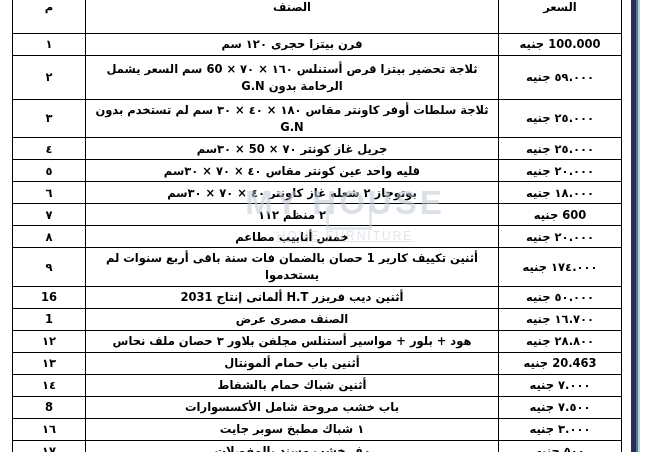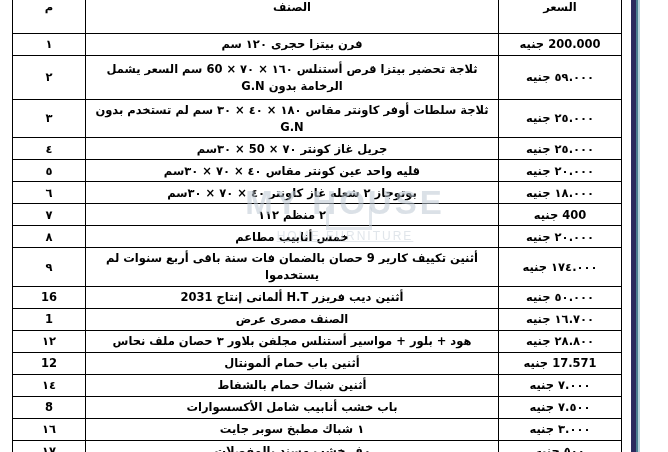--- a/index.html
+++ b/index.html
@@ -161,21 +161,21 @@
   <table class="price-table">
     <thead>
       <tr>
         <th class="col-price">السعر</th>
         <th class="col-item">الصنف</th>
         <th class="col-num">م</th>
       </tr>
     </thead>
     <tbody id="table-body">
         <tr>
-          <td class="col-price">200.000 جنيه</td>
+          <td class="col-price">100.000 جنيه</td>
           <td class="col-item">فرن بيتزا حجرى ١٢٠ سم</td>
           <td class="col-num">١</td>
         </tr>
         <tr class="tall">
           <td class="col-price">٥٩.٠٠٠ جنيه</td>
           <td class="col-item">ثلاجة تحضير بيتزا قرص أستنلس ١٦٠ × ٧٠ × 60 سم السعر يشمل الرخامة بدون G.N</td>
           <td class="col-num">٢</td>
         </tr>
         <tr>
           <td class="col-price">٢٥.٠٠٠ جنيه</td>
@@ -191,62 +191,62 @@
           <td class="col-price">٢٠.٠٠٠ جنيه</td>
           <td class="col-item">قليه واحد عين كونتر مقاس ٤٠ × ٧٠ × ٣٠سم</td>
           <td class="col-num">٥</td>
         </tr>
         <tr>
           <td class="col-price">١٨.٠٠٠ جنيه</td>
           <td class="col-item">بوتوجاز ٢ شعله غاز كاونتر ٤٠ × ٧٠ × ٣٠سم</td>
           <td class="col-num">٦</td>
         </tr>
         <tr>
-          <td class="col-price">400 جنيه</td>
+          <td class="col-price">600 جنيه</td>
           <td class="col-item">٢ منظم ١١٢</td>
           <td class="col-num">٧</td>
         </tr>
         <tr>
           <td class="col-price">٢٠.٠٠٠ جنيه</td>
           <td class="col-item">خمس أنابيب مطاعم</td>
           <td class="col-num">٨</td>
         </tr>
         <tr>
           <td class="col-price">١٧٤.٠٠٠ جنيه</td>
-          <td class="col-item">أثنين تكييف كارير 9 حصان بالضمان فات سنة باقى أربع سنوات لم يستخدموا</td>
+          <td class="col-item">أثنين تكييف كارير 1 حصان بالضمان فات سنة باقى أربع سنوات لم يستخدموا</td>
           <td class="col-num">٩</td>
         </tr>
         <tr>
           <td class="col-price">٥٠.٠٠٠ جنيه</td>
           <td class="col-item">أثنين ديب فريزر H.T ألمانى إنتاج 2031</td>
           <td class="col-num">16</td>
         </tr>
         <tr>
           <td class="col-price">١٦.٧٠٠ جنيه</td>
           <td class="col-item">الصنف مصرى عرض</td>
           <td class="col-num">1</td>
         </tr>
         <tr>
           <td class="col-price">٢٨.٨٠٠ جنيه</td>
           <td class="col-item">هود + بلور + مواسير أستنلس مجلفن بلاور ٣ حصان ملف نحاس</td>
           <td class="col-num">١٢</td>
         </tr>
         <tr>
-          <td class="col-price">17.571 جنيه</td>
+          <td class="col-price">20.463 جنيه</td>
           <td class="col-item">أثنين باب حمام ألمونتال</td>
-          <td class="col-num">12</td>
+          <td class="col-num">١٣</td>
         </tr>
         <tr>
           <td class="col-price">٧.٠٠٠ جنيه</td>
           <td class="col-item">أثنين شباك حمام بالشفاط</td>
           <td class="col-num">١٤</td>
         </tr>
         <tr>
           <td class="col-price">٧.٥٠٠ جنيه</td>
-          <td class="col-item">باب خشب أنابيب شامل الأكسسوارات</td>
+          <td class="col-item">باب خشب مروحة شامل الأكسسوارات</td>
           <td class="col-num">8</td>
         </tr>
         <tr>
           <td class="col-price">٣.٠٠٠ جنيه</td>
           <td class="col-item">١ شباك مطبخ سوبر جايت</td>
           <td class="col-num">١٦</td>
         </tr>
         <tr>
           <td class="col-price">٥٠٠ جنيه</td>
           <td class="col-item">رف خشب مسند بالمفصلات</td>

